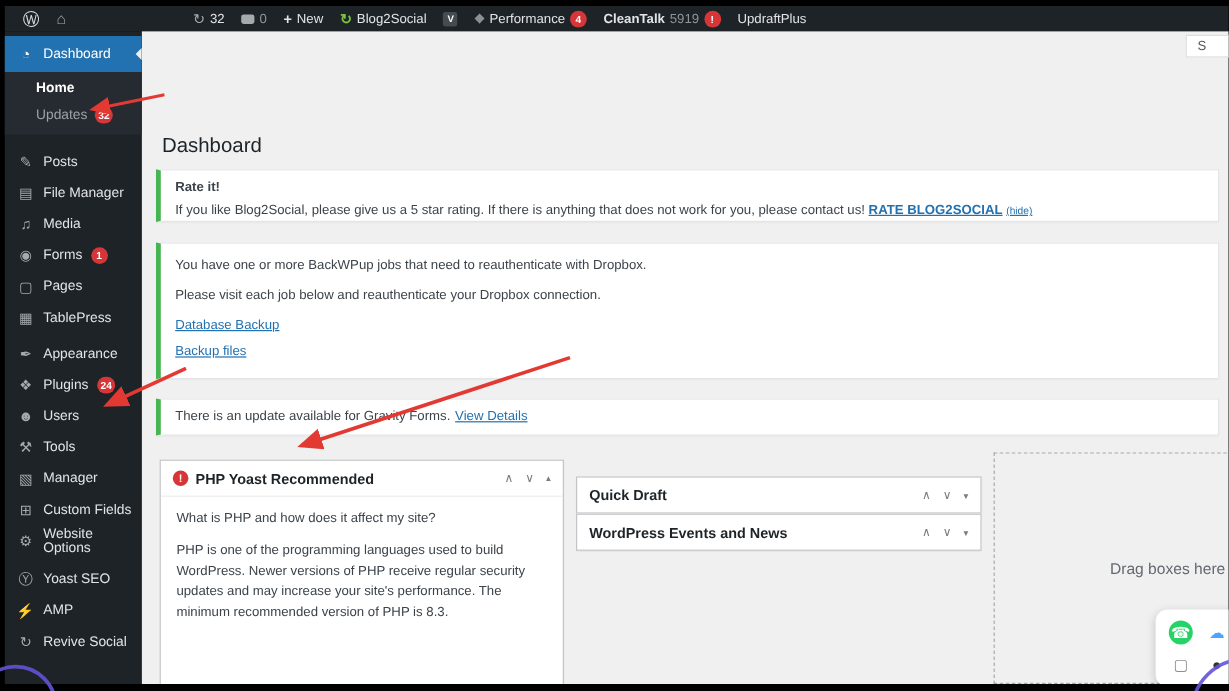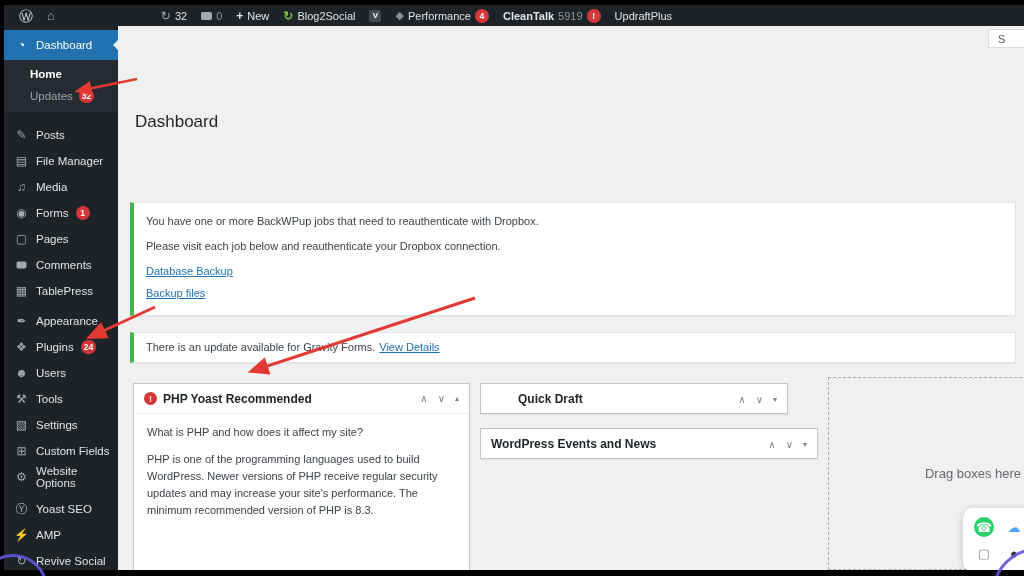--- a/index.html
+++ b/index.html
@@ -64,21 +64,21 @@
   #notice-backwpup p { margin:4px 0 9px; }
   #notice-backwpup .job-link { display:block; margin:3px 0 6px; width:max-content; }
   #notice-gravity { top:306px; height:31px; display:flex; align-items:center; gap:4px; }
 
   .postbox { position:absolute; background:#fff; border:1px solid #c3c4c7; box-shadow:0 1px 1px rgba(0,0,0,.04); }
   .postbox-head { display:flex; align-items:center; height:30px; padding:0 10px; border-bottom:1px solid #ededf0; }
   .postbox-title { font-size:12px; font-weight:bold; color:#1d2327; display:flex; align-items:center; gap:6px; }
   .pb-controls { margin-left:auto; display:flex; gap:10px; color:#787c82; font-size:10px; align-items:center; cursor:pointer; }
   .pb-controls span { cursor:pointer; }
   #php-box { left:15px; width:337px; top:357px; bottom:-2px; }
-  #quickdraft-box { left:362px; width:308px; top:357px; height:31px;padding-left:27px; }
+  #quickdraft-box { left:362px; width:338px; top:371px; height:31px; }
   #events-box { left:362px; width:338px; top:402px; height:31px; }
   .alert-circle { width:13px; height:13px; background:#d63638; border-radius:50%; color:#fff;
     font-size:9px; font-weight:bold; display:inline-flex; align-items:center; justify-content:center; flex:0 0 13px; }
   .php-body { padding:10px 13px; font-size:11px; color:#3c434a; line-height:1.55; }
   .php-bold { font-weight:bold; color:#1d2327; font-size:11.5px; margin-bottom:10px; }
   .php-body p { margin-bottom:10px; }
 
   .dropzone { position:absolute; left:710px; width:290px; top:351px; height:193px;
     border:1px dashed #a7aaad; display:flex; align-items:center; justify-content:center;
     color:#646970; font-size:13px; }
@@ -175,24 +175,20 @@
         <div class="side-item">
           <span class="glyph">◉</span>
           <span class="lbl">Forms</span>
           <span class="badge">1</span>
         </div>
         <div class="side-item">
           <span class="glyph">▢</span>
           <span class="lbl">Pages</span>
         </div>
         <div class="side-item">
-          <span class="glyph"><span class="bubble-icon" style="transform:scale(.9)"></span></span>
-          <span class="lbl">Comments</span>
-        </div>
-        <div class="side-item">
           <span class="glyph">▦</span>
           <span class="lbl">TablePress</span>
         </div>
         <div class="side-gap2"></div>
         <div class="side-item">
           <span class="glyph">✒</span>
           <span class="lbl">Appearance</span>
         </div>
         <div class="side-item">
           <span class="glyph">❖</span>
@@ -202,21 +198,21 @@
         <div class="side-item">
           <span class="glyph">☻</span>
           <span class="lbl">Users</span>
         </div>
         <div class="side-item">
           <span class="glyph">⚒</span>
           <span class="lbl">Tools</span>
         </div>
         <div class="side-item">
           <span class="glyph">▧</span>
-          <span class="lbl">Settings</span>
+          <span class="lbl">Manager</span>
         </div>
         <div class="side-item">
           <span class="glyph">⊞</span>
           <span class="lbl">Custom Fields</span>
         </div>
         <div class="side-item">
           <span class="glyph">⚙</span>
           <span class="lbl">Website Options</span>
         </div>
         <div class="side-gap3"></div>
@@ -235,20 +231,24 @@
       </div>
   </div>
 
   <div class="content">
     <div class="screen-tab">
       <span>S</span>
     </div>
 
     <h1 class="page-title">Dashboard</h1>
 
+    <div class="notice" id="notice-rate">
+      <div class="n-title">Rate it!</div>
+      <p><span>If you like Blog2Social, please give us a 5 star rating. If there is anything that does not work for you, please contact us! </span><a class="rate-link">RATE BLOG2SOCIAL</a> <a class="hide-link">(hide)</a></p>
+    </div>
 
     <div class="notice" id="notice-backwpup">
       <p>You have one or more BackWPup jobs that need to reauthenticate with Dropbox.</p>
       <p>Please visit each job below and reauthenticate your Dropbox connection.</p>
       <a class="job-link">Database Backup</a>
       <a class="job-link">Backup files</a>
     </div>
 
     <div class="notice" id="notice-gravity">
       <span>There is an update available for Gravity Forms.</span>

